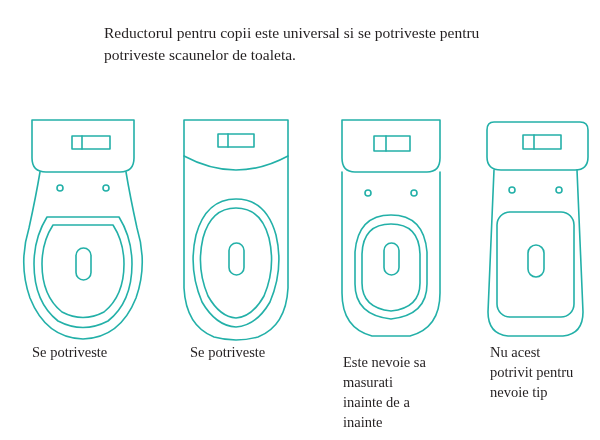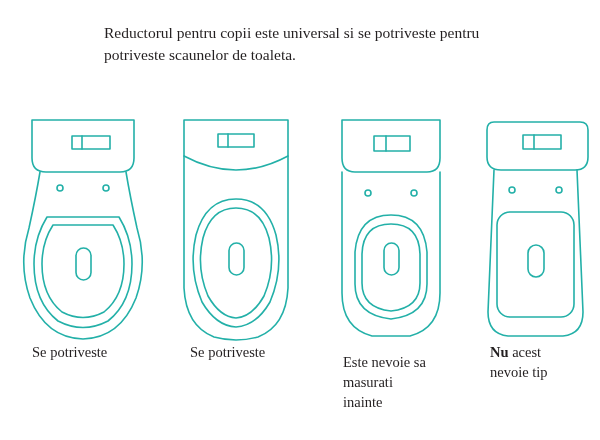--- a/index.html
+++ b/index.html
@@ -64,21 +64,21 @@
     font-size: 14.5px;
     line-height: 20px;
     color: #231f20;
   }
   .caption-1 { left: 32px;  top: 342px; width: 140px; }
   .caption-2 { left: 190px; top: 342px; width: 140px; }
   .caption-3 { left: 343px; top: 352px; width: 125px; }
   .caption-4 { left: 490px; top: 342px; width: 110px; }
 
   .caption .cap-line { white-space: nowrap; }
-  .caption .emph { font-weight: bold; }
+  .caption .emph { font-weight: normal; }
 </style>
 </head>
 <body>
 
 <div id="infographic">
 
   <div class="header">
     <div class="header-line">Reductorul pentru copii este universal si se potriveste pentru</div>
     <div class="header-line">potriveste scaunelor de toaleta.</div>
   </div>
@@ -170,21 +170,23 @@
     <div class="cap-line">Se potriveste</div>
   </div>
 
   <div class="caption caption-2">
     <div class="cap-line">Se potriveste</div>
   </div>
 
   <div class="caption caption-3">
     <div class="cap-line">Este nevoie sa</div>
     <div class="cap-line">masurati</div>
+    <div class="cap-line">inainte de a</div>
     <div class="cap-line">inainte</div>
   </div>
 
   <div class="caption caption-4">
     <div class="cap-line"><span class="emph">Nu</span><span> acest</span></div>
+    <div class="cap-line">potrivit pentru</div>
     <div class="cap-line">nevoie tip</div>
   </div>
 
 </div>
 
 </body></html>

